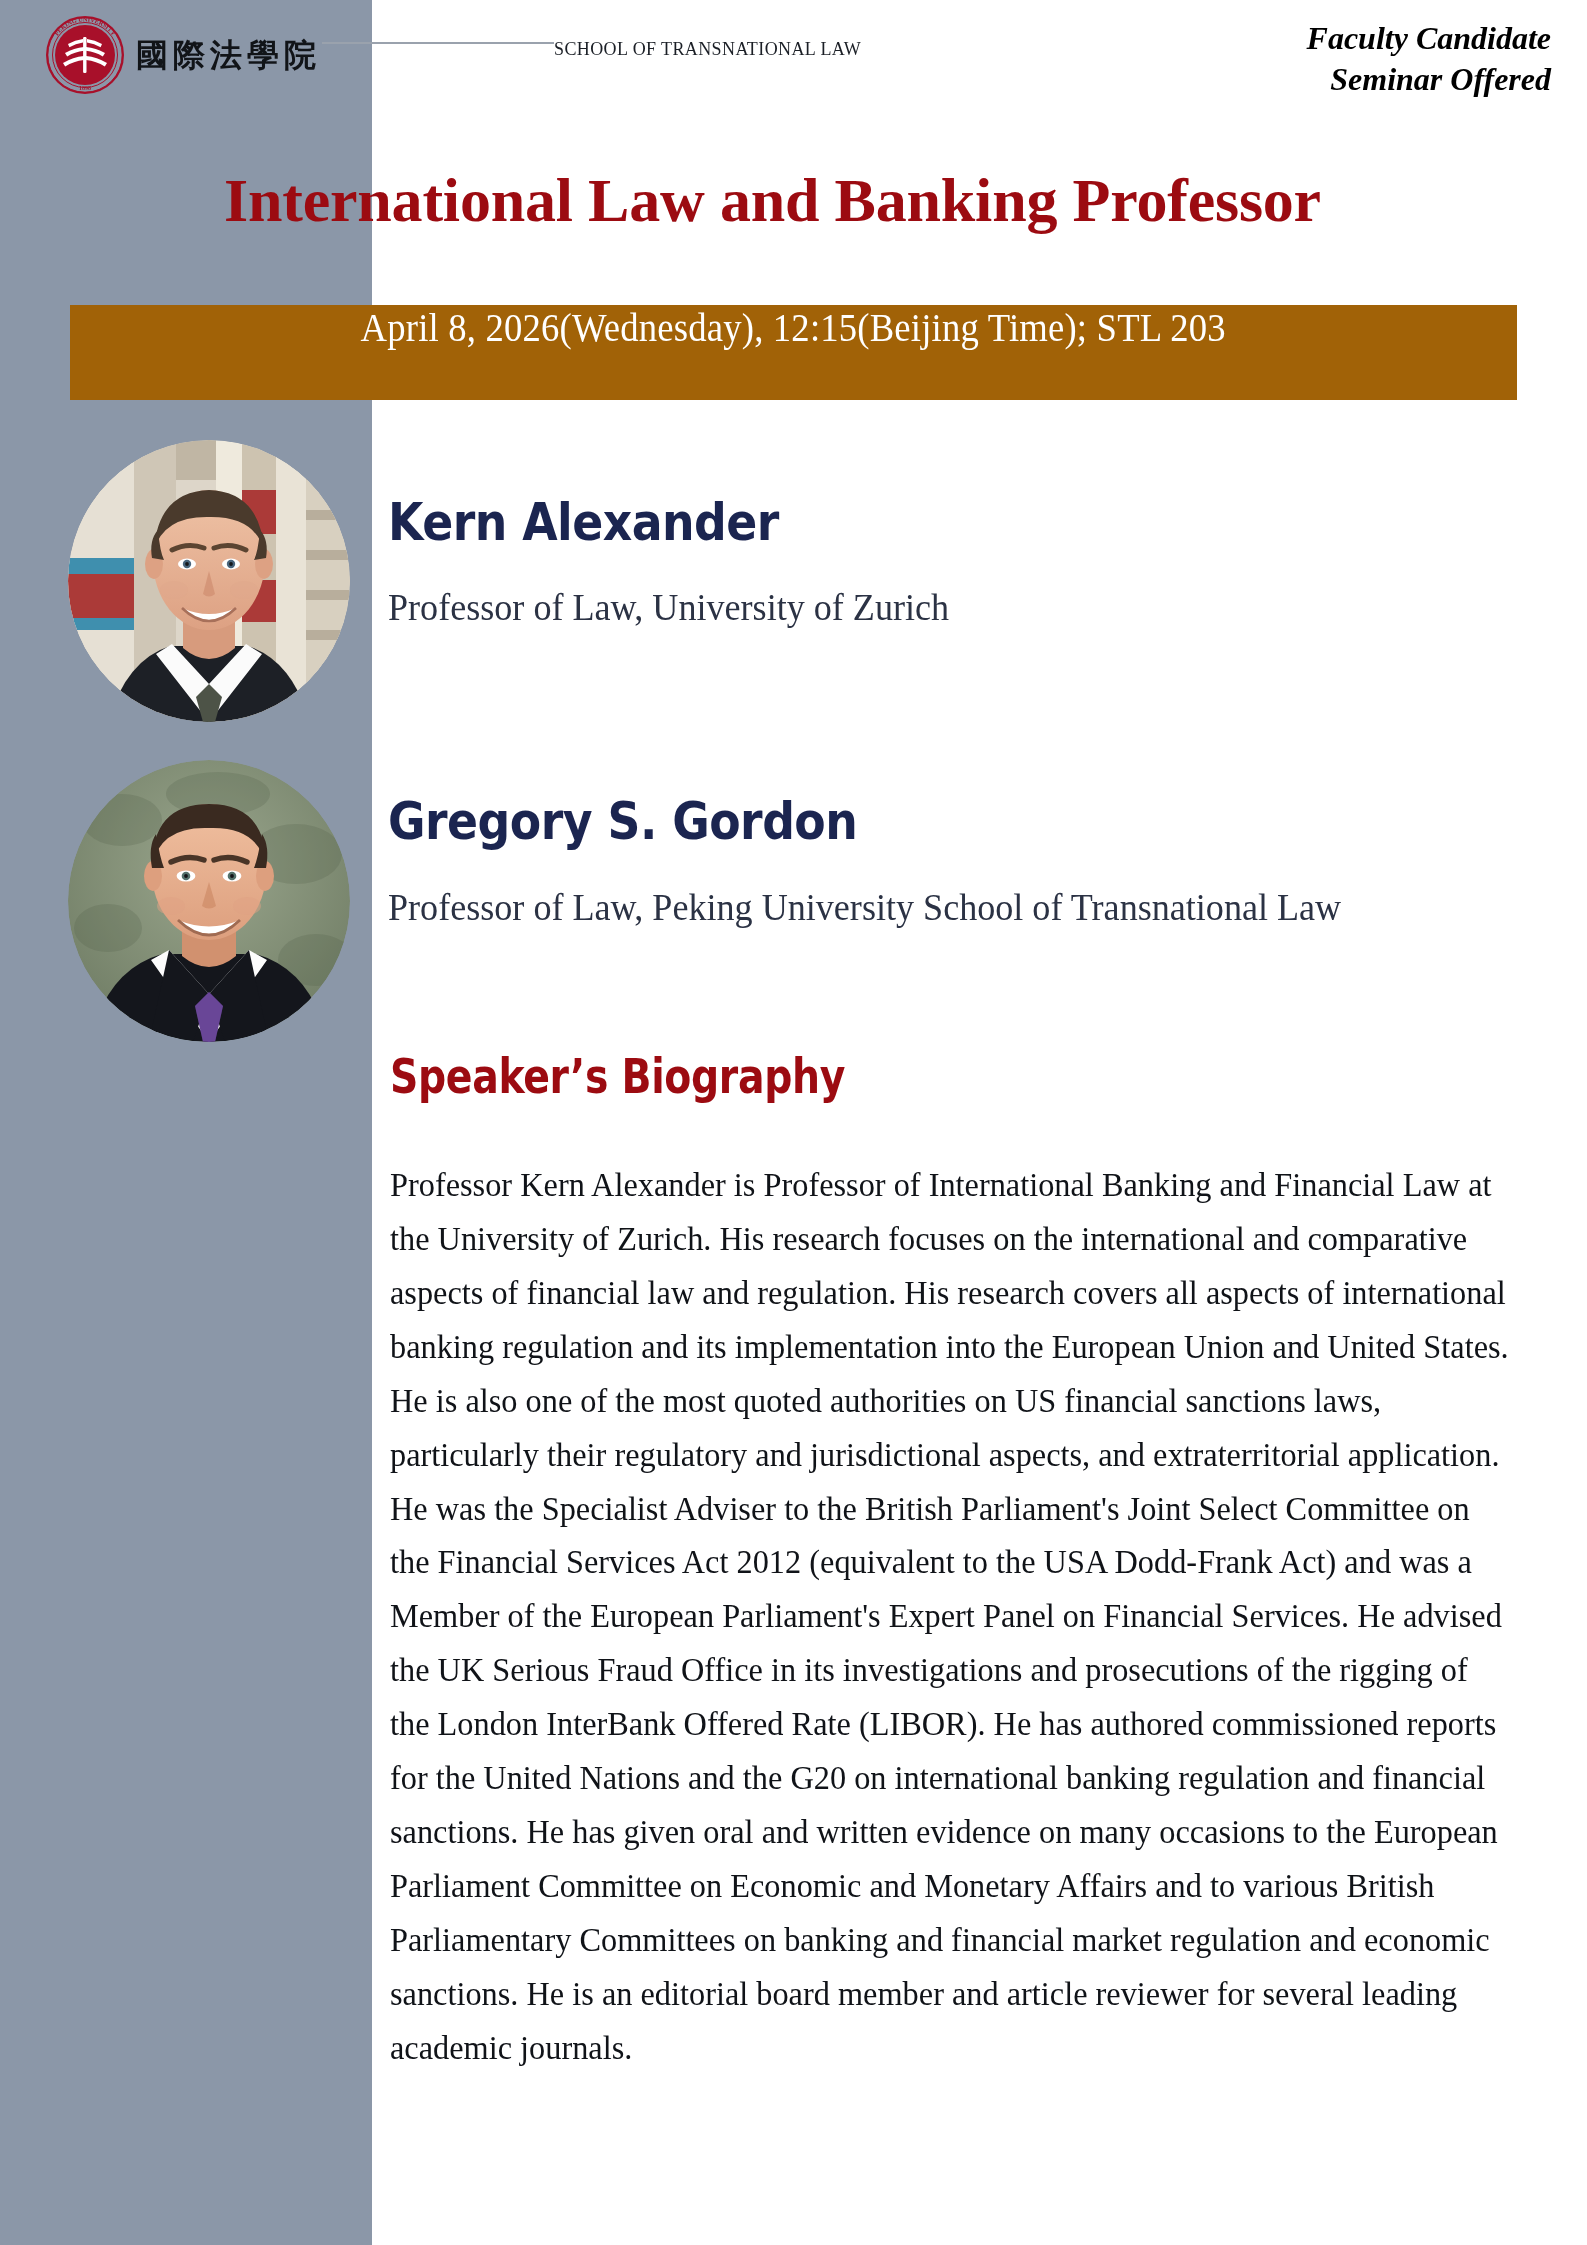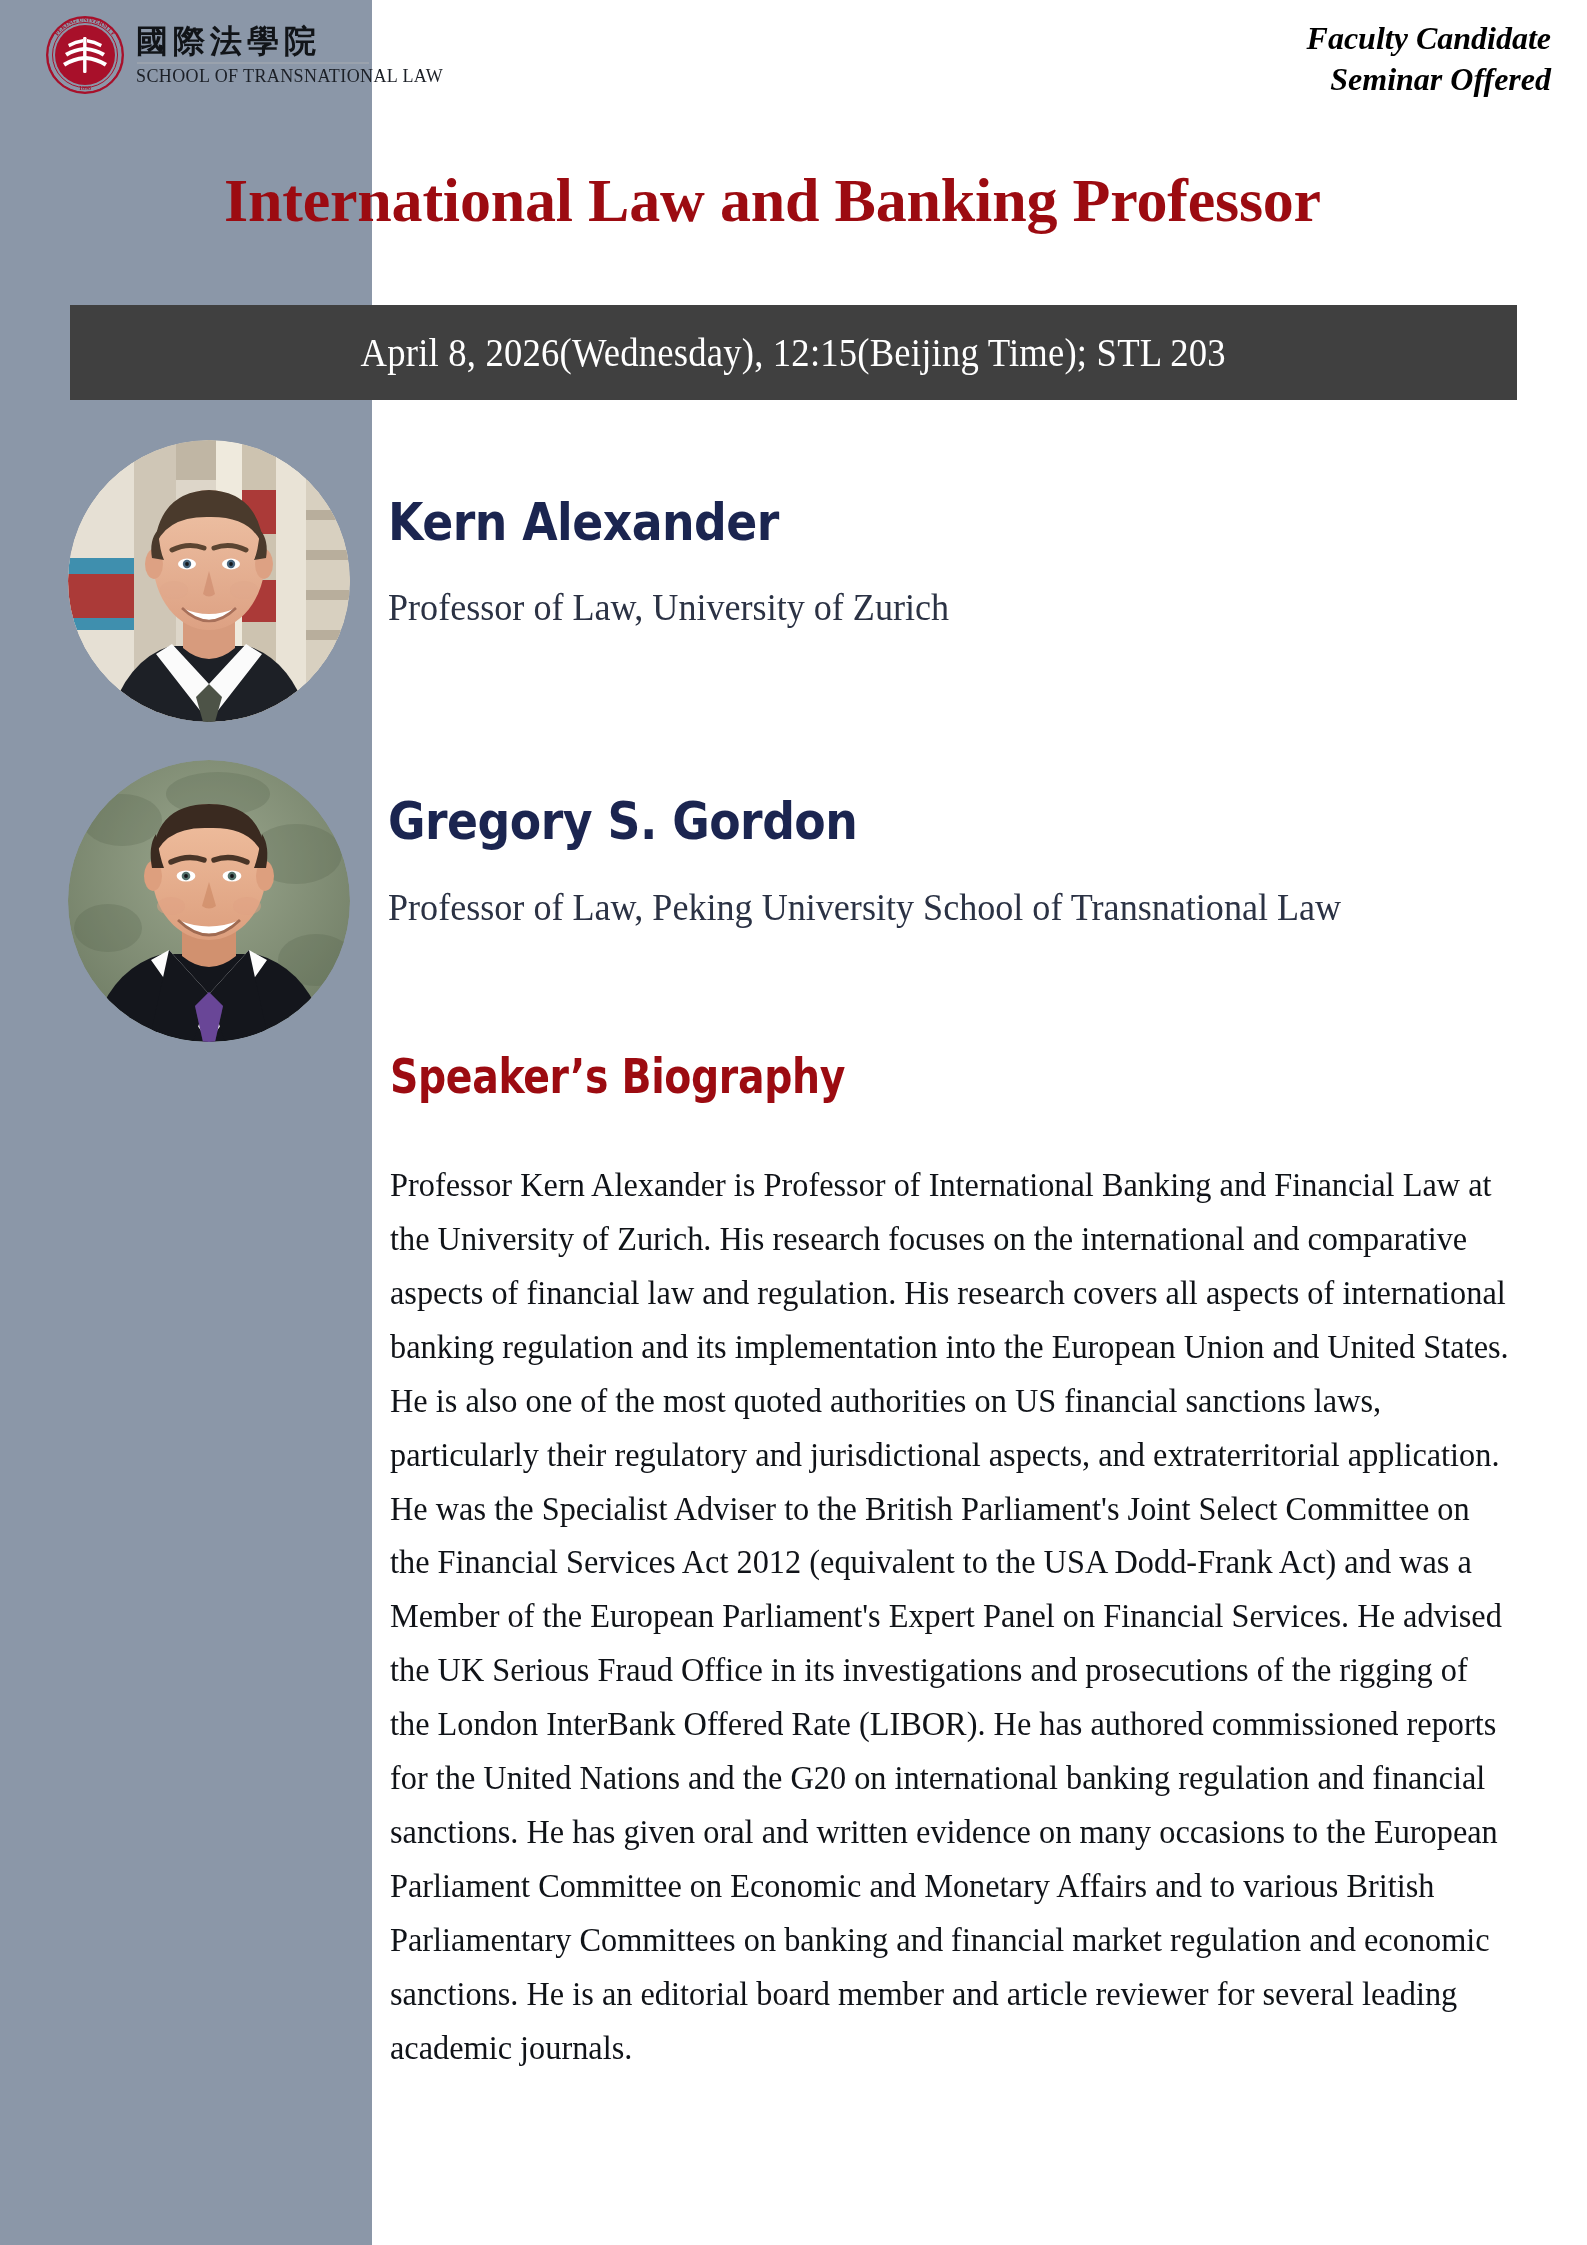--- a/index.html
+++ b/index.html
@@ -66,21 +66,21 @@
     box-sizing: border-box;
   }
   .logo-seal svg {
     position: absolute;
     inset: 0;
     width: 100%;
     height: 100%;
   }
   .logo-text {
     display: flex;
-    flex-direction: column;
+    flex-direction: row;
     justify-content: center;
     padding-top: 2px;
   }
   .logo-cn {
     font-family: "DejaVu Sans", sans-serif;
     font-size: 32px;
     font-weight: 700;
     letter-spacing: 5px;
     color: #111418;
     line-height: 1.05;
@@ -134,24 +134,23 @@
     letter-spacing: -0.2px;
   }
 
   
   .date-banner {
     position: absolute;
     left: 70px;
     top: 305px;
     width: 1447px;
     height: 95px;
-    background: #404040;
+    background: #a16207;
     z-index: 5;
     display: flex;
-    align-items: center;
     justify-content: center;
   }
   .date-banner-text {
     font-family: "Liberation Serif", serif;
     font-size: 39px;
     font-weight: 400;
     color: #ffffff;
     letter-spacing: 0.2px;
     transform: scaleX(0.94);
     white-space: nowrap;

